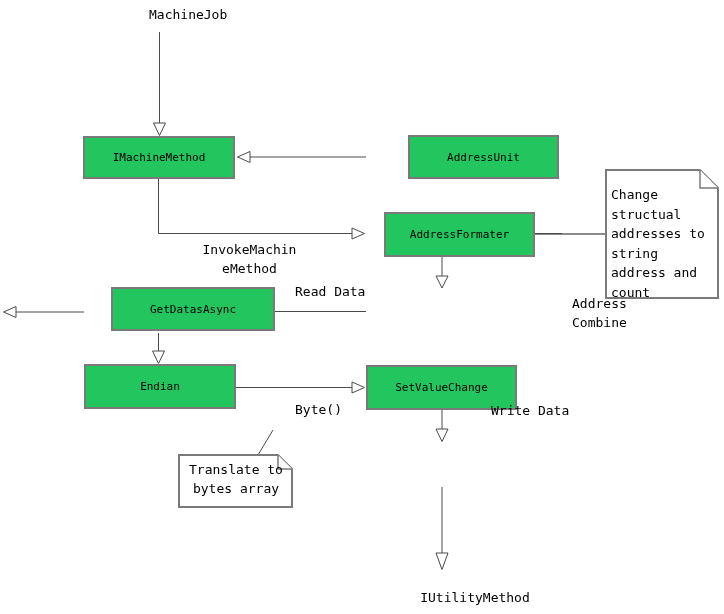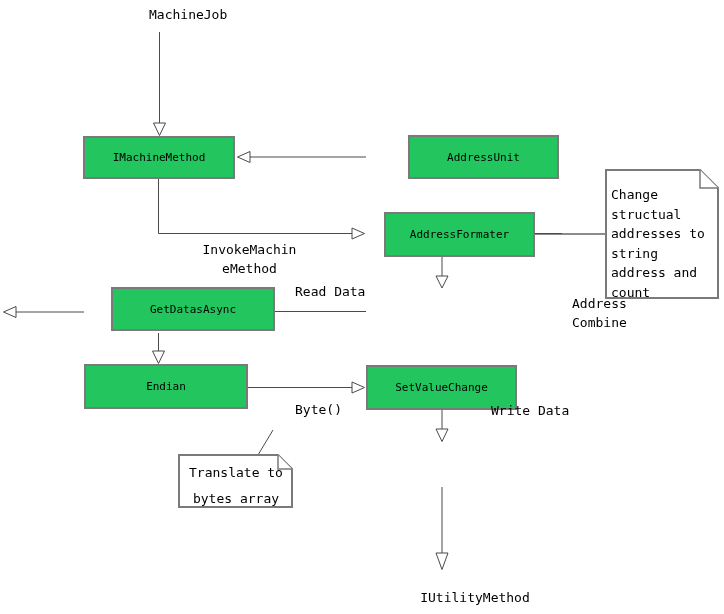--- a/index.html
+++ b/index.html
@@ -123,37 +123,37 @@
   </div>
   <div class="node" style="left:366px;top:135px;width:151px;height:44px;margin-left:42px;">
     <span>AddressUnit</span>
   </div>
   <div class="node" style="left:384px;top:212px;width:151px;height:45px;">
     <span>AddressFormater</span>
   </div>
   <div class="node" style="left:83px;top:287px;width:164px;height:44px;margin-left:28px;">
     <span>GetDatasAsync</span>
   </div>
-  <div class="node" style="left:84px;top:364px;width:164px;height:45px;">
+  <div class="node" style="left:84px;top:364px;width:152px;height:45px;">
     <span>Endian</span>
   </div>
   <div class="node" style="left:366px;top:365px;width:151px;height:45px;align-items:center;">
     <span>SetValueChange</span>
   </div>
 
   <div class="label center" style="left:160px;top:240px;width:115px;">InvokeMachin
 eMethod</div>
   <div class="label" style="left:263px;top:282px;width:80px;">Read Data</div>
   <div class="label" style="left:540px;top:294px;width:70px;">Address
 Combine</div>
   <div class="label" style="left:263px;top:400px;width:60px;">Byte()</div>
   <div class="label" style="left:459px;top:401px;width:90px;">Write Data</div>
 
   <div class="note-text" style="left:611px;top:176px;width:104px;margin-top:9px;">Change
 structual
 addresses to
 string
 address and
 count</div>
-  <div class="note-text center" style="left:180px;top:460px;width:112px;line-height:26px;">Translate to
+  <div class="note-text center" style="left:180px;top:460px;width:112px;line-height:19px;">Translate to
 bytes array</div>
 
 </div>
 
 </body></html>

